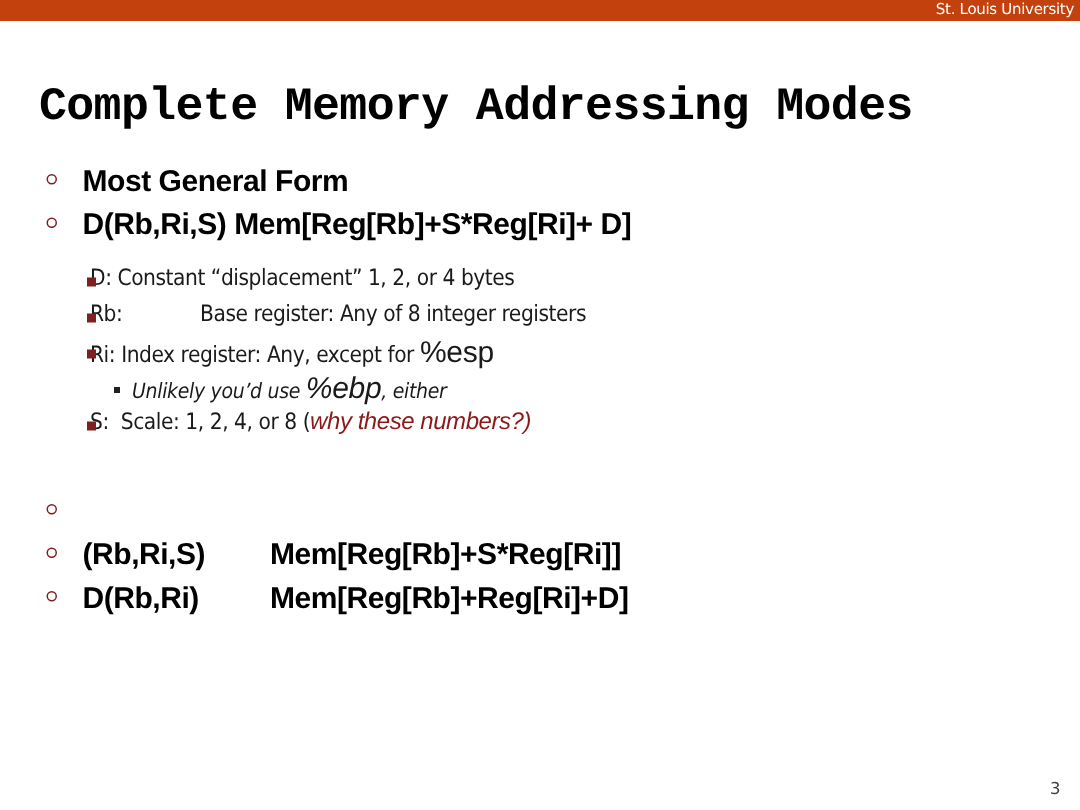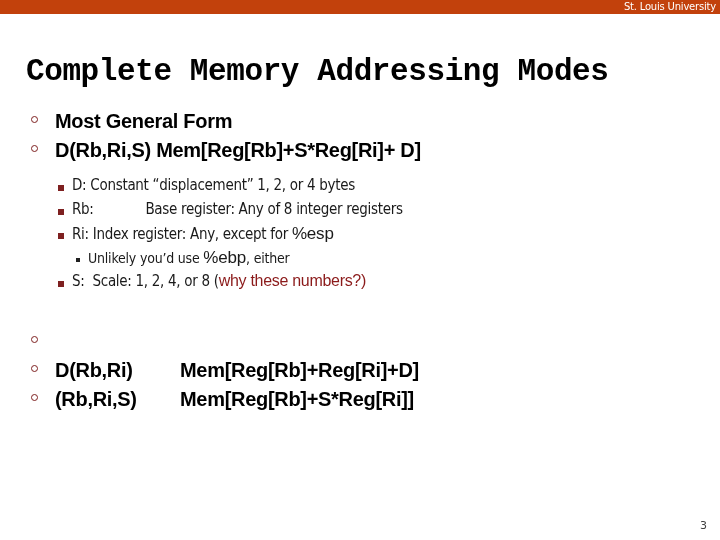--- a/index.html
+++ b/index.html
@@ -83,21 +83,21 @@
     color: #000000;
     letter-spacing: -0.3px;
     white-space: pre;
     font-family: "Liberation Sans", sans-serif;
   }
 
   
   .l2 {
     position: relative;
     height: 24px;
-    padding-left: 57px;
+    padding-left: 45px;
   }
   .bullet-sq {
     position: absolute;
     left: 58px;
     top: 9px;
     width: 6px;
     height: 6px;
     background: #7E2020;
   }
   .l2-text {
@@ -123,33 +123,35 @@
     height: 4px;
     background: #202020;
   }
   .l3-text {
     margin-left: 13px;
     font-size: 14px;
     color: #1a1a1a;
     white-space: pre;
     font-family: "DejaVu Sans Condensed", "DejaVu Sans", sans-serif;
     letter-spacing: -0.2px;
+    font-style: italic;
   }
 
   
   .reg {
     font-family: "Liberation Sans", sans-serif;
-    font-size: 17px;
+    font-size: 20px;
     letter-spacing: -0.2px;
   }
   .redq {
     color: #8B1A1A;
     font-family: "Liberation Sans", sans-serif;
     font-size: 16px;
     letter-spacing: -0.3px;
+    font-style: italic;
   }
 
   
   .col-a {
     display: inline-block;
     min-width: 125px;
   }
   .col-b { display: inline-block; }
 
   .gap-block {
@@ -216,23 +218,23 @@
 
   <div class="gap-block"></div>
 
 
   <div class="l1">
     <span class="bullet-o"></span>
   </div>
 
   <div class="l1">
     <span class="bullet-o"></span>
+    <span class="l1-text"><span class="col-a">(Rb,Ri,S)</span><span class="col-b">Mem[Reg[Rb]+S*Reg[Ri]]</span></span>
+  </div>
+
+  <div class="l1">
+    <span class="bullet-o"></span>
     <span class="l1-text"><span class="col-a">D(Rb,Ri)</span><span class="col-b">Mem[Reg[Rb]+Reg[Ri]+D]</span></span>
   </div>
 
-  <div class="l1">
-    <span class="bullet-o"></span>
-    <span class="l1-text"><span class="col-a">(Rb,Ri,S)</span><span class="col-b">Mem[Reg[Rb]+S*Reg[Ri]]</span></span>
-  </div>
-
 </div>
 
 <div class="page-num">3</div>
 
 </body></html>

